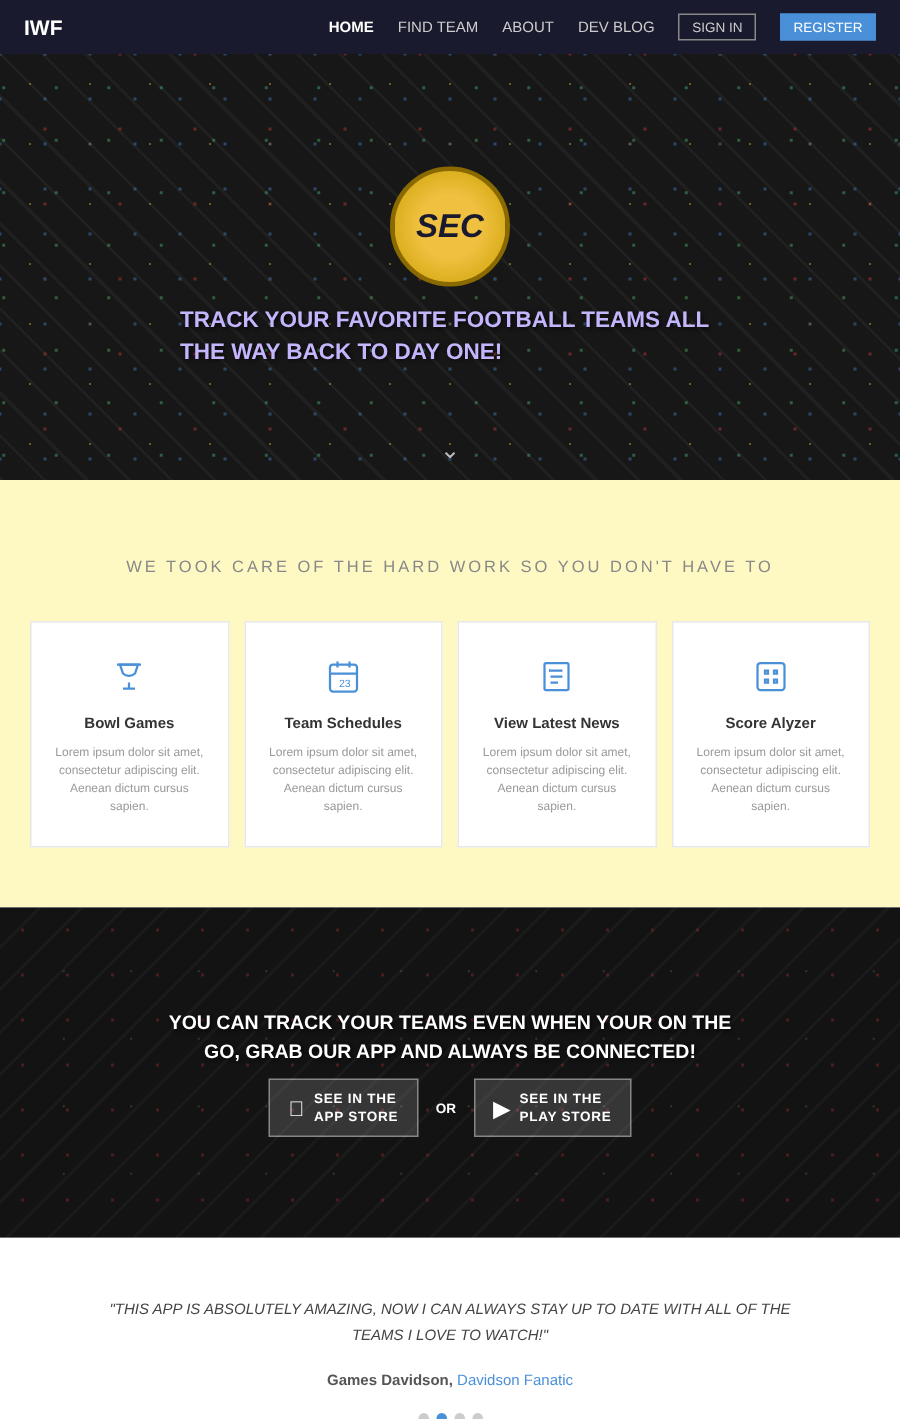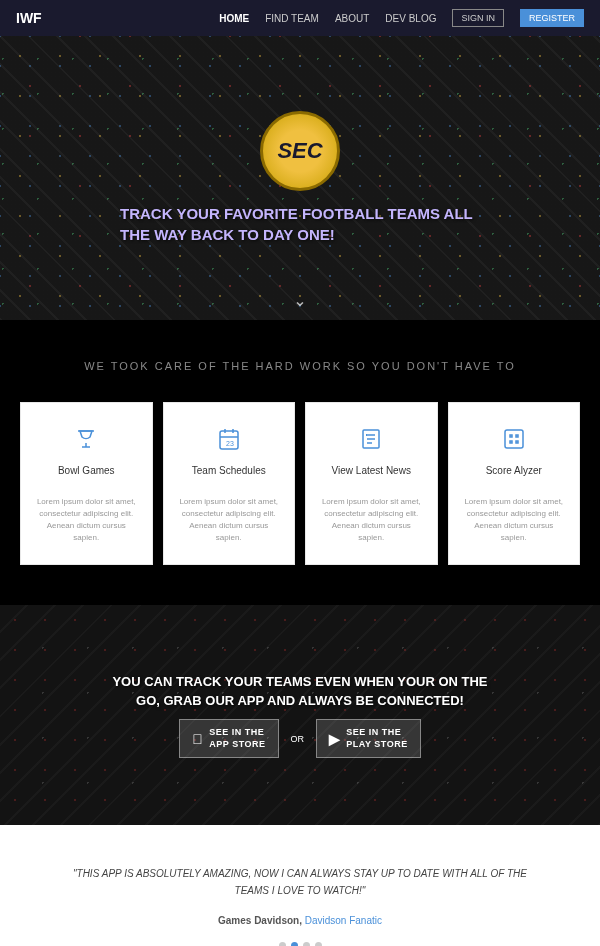--- a/index.html
+++ b/index.html
@@ -124,22 +124,22 @@
       position: absolute;
       bottom: 10px;
       z-index: 1;
       color: #fff;
       font-size: 16px;
       opacity: 0.7;
     }
 
     
     .features-section {
-      background: #000000;
-      padding: 40px 20px 40px;
+      background: #fef9c3;
+      padding: 52px 20px 40px;
       text-align: center;
     }
     .features-subtitle {
       font-size: 11px;
       text-transform: uppercase;
       color: #888;
       letter-spacing: 2px;
       margin-bottom: 30px;
     }
     .features-grid {
@@ -157,23 +157,23 @@
       font-size: 22px;
       color: #4a90d9;
       margin-bottom: 10px;
       display: flex;
       align-items: center;
       justify-content: center;
       height: 32px;
     }
     .feature-title {
       font-size: 10px;
-      font-weight: normal;
+      font-weight: bold;
       color: #333;
-      margin-bottom: 20px;
+      margin-bottom: 8px;
       text-transform: capitalize;
     }
     .feature-desc {
       font-size: 8px;
       color: #999;
       line-height: 1.5;
     }
 
     
     .app-section {
@@ -237,21 +237,21 @@
       text-transform: uppercase;
       font-weight: bold;
       letter-spacing: 0.5px;
     }
     .app-store-icon {
       font-size: 14px;
     }
     .app-or {
       color: #fff;
       font-size: 9px;
-      font-weight: normal;
+      font-weight: bold;
     }
 
     
     .testimonial-section {
       background: #fff;
       padding: 40px 60px;
       text-align: center;
     }
     .testimonial-quote {
       font-size: 10px;

